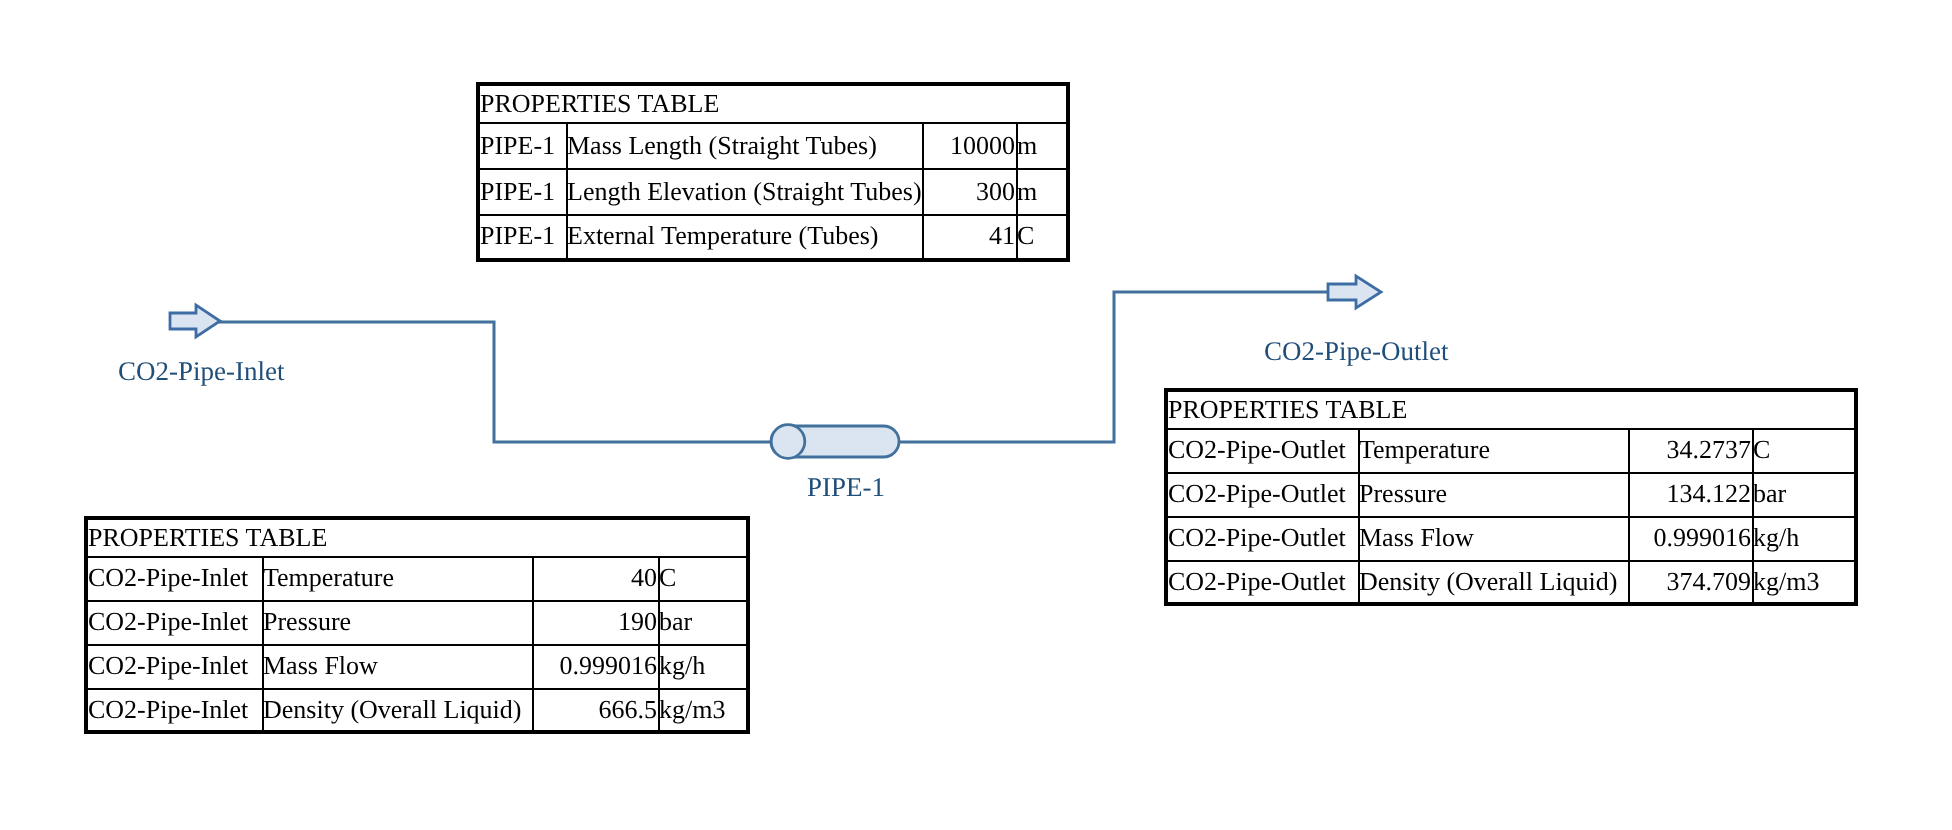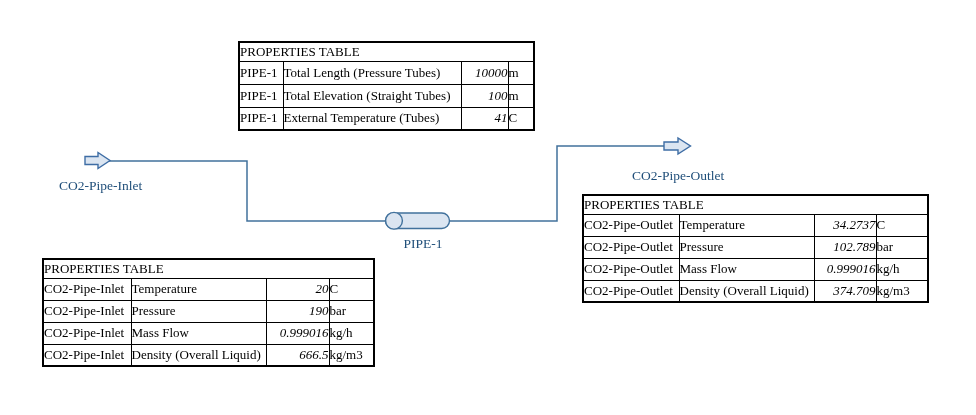--- a/index.html
+++ b/index.html
@@ -38,21 +38,21 @@
     padding: 0 0;
     height: 22px;
     overflow: hidden;
     white-space: nowrap;
     vertical-align: middle;
   }
   .ptable td.title-cell {
     height: 19px;
     font-size: 13px;
   }
-  .ptable td.num { text-align: right; font-style: italic; }
+  .ptable td.num { text-align: right; }
   .t-pipe td { height: 23px; }
   .t-pipe td.title-cell { height: 19px; }
 </style>
 </head>
 <body>
 
 <div id="canvas">
 
   <svg id="flow-svg" viewBox="0 0 976 415" xmlns="http://www.w3.org/2000/svg">
 
@@ -83,28 +83,28 @@
           <col style="width: 178px;">
           <col style="width: 47px;">
           <col style="width: 26px;">
         </colgroup>
         <tbody>
           <tr>
             <td colspan="4" class="title-cell">PROPERTIES TABLE</td>
           </tr>
           <tr>
             <td>PIPE-1</td>
-            <td>Total Length (Pressure Tubes)</td>
+            <td>Mass Length (Straight Tubes)</td>
             <td class="num">10000</td>
             <td>m</td>
           </tr>
           <tr>
             <td>PIPE-1</td>
-            <td>Total Elevation (Straight Tubes)</td>
-            <td class="num">100</td>
+            <td>Length Elevation (Straight Tubes)</td>
+            <td class="num">300</td>
             <td>m</td>
           </tr>
           <tr>
             <td>PIPE-1</td>
             <td>External Temperature (Tubes)</td>
             <td class="num">41</td>
             <td>C</td>
           </tr>
         </tbody>
       </table>
@@ -118,21 +118,21 @@
           <col style="width: 63px;">
           <col style="width: 45px;">
         </colgroup>
         <tbody>
           <tr>
             <td colspan="4" class="title-cell">PROPERTIES TABLE</td>
           </tr>
           <tr>
             <td>CO2-Pipe-Inlet</td>
             <td>Temperature</td>
-            <td class="num">20</td>
+            <td class="num">40</td>
             <td>C</td>
           </tr>
           <tr>
             <td>CO2-Pipe-Inlet</td>
             <td>Pressure</td>
             <td class="num">190</td>
             <td>bar</td>
           </tr>
           <tr>
             <td>CO2-Pipe-Inlet</td>
@@ -164,21 +164,21 @@
           </tr>
           <tr>
             <td>CO2-Pipe-Outlet</td>
             <td>Temperature</td>
             <td class="num">34.2737</td>
             <td>C</td>
           </tr>
           <tr>
             <td>CO2-Pipe-Outlet</td>
             <td>Pressure</td>
-            <td class="num">102.789</td>
+            <td class="num">134.122</td>
             <td>bar</td>
           </tr>
           <tr>
             <td>CO2-Pipe-Outlet</td>
             <td>Mass Flow</td>
             <td class="num">0.999016</td>
             <td>kg/h</td>
           </tr>
           <tr>
             <td>CO2-Pipe-Outlet</td>

